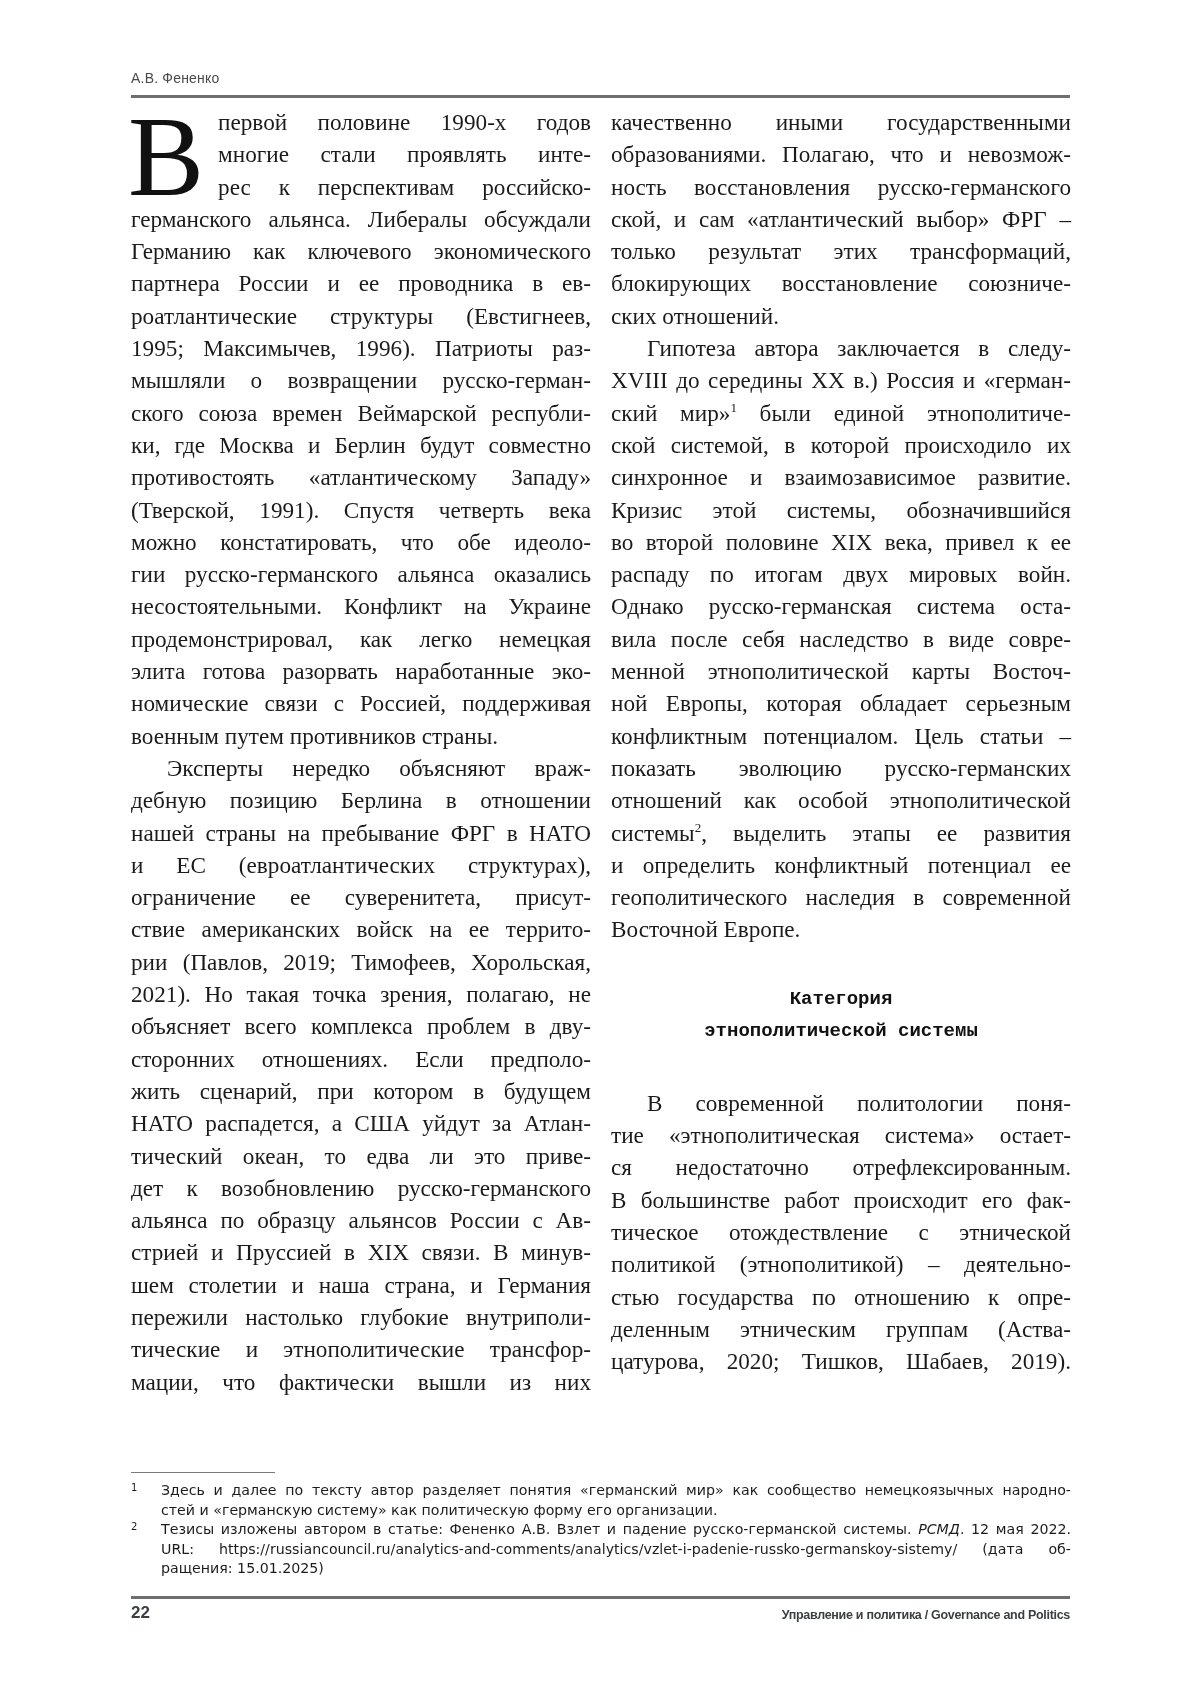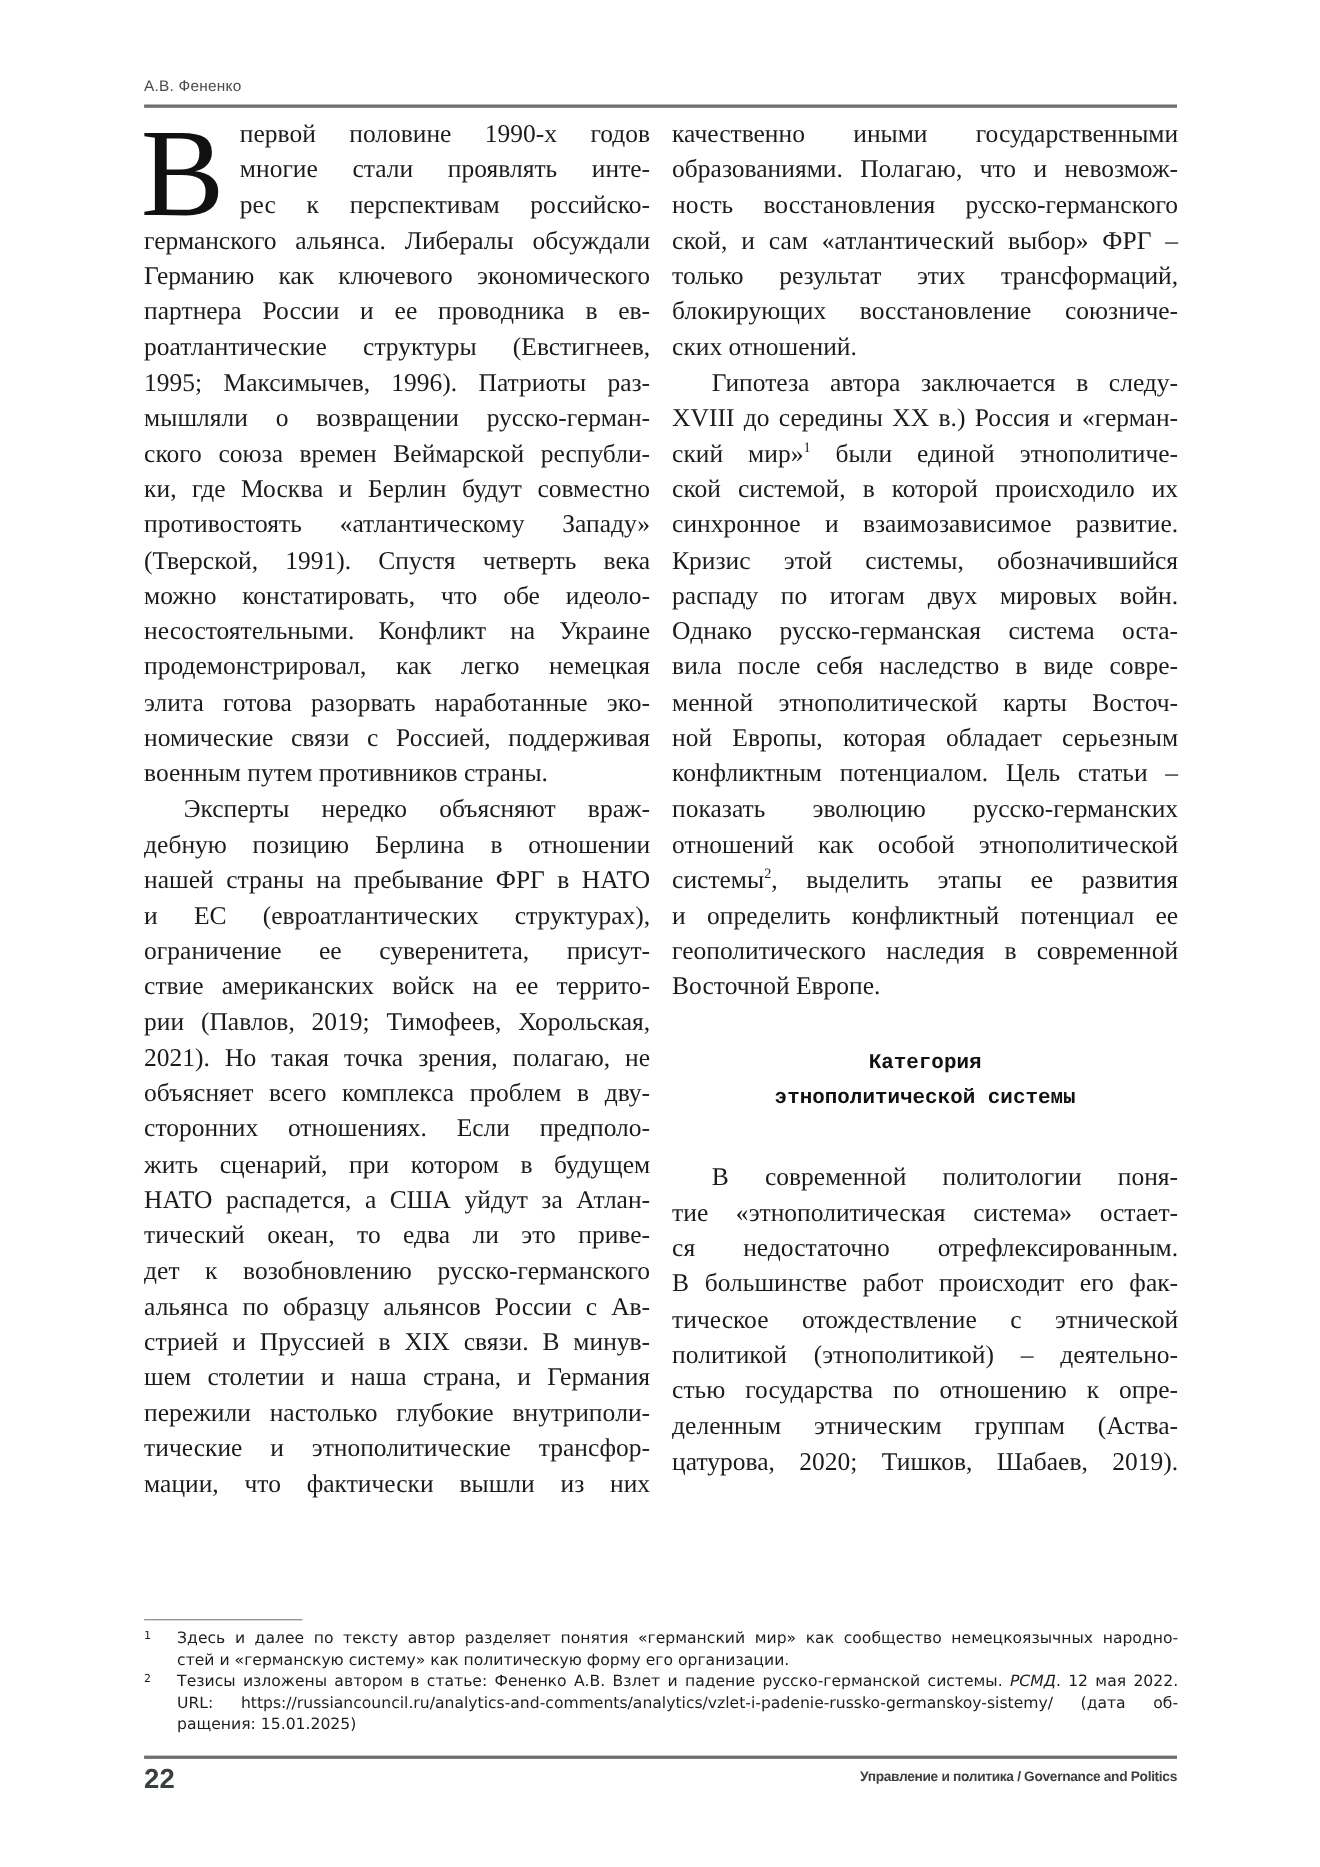--- a/index.html
+++ b/index.html
@@ -34,21 +34,21 @@
     position: absolute; left: 131px; top: 1481px; width: 940px;
     font-family: "DejaVu Sans", sans-serif; font-size: 14.2px; line-height: 19.5px; color: #1c1c1c;
   }
   .fn { position: relative; padding-left: 30px; }
   .fn .num { position: absolute; left: 0; top: -3px; font-size: 10px; }
   .fn .line { text-align-last: justify; }
   .fn .line.last { text-align-last: left; }
   .rule-bottom { position: absolute; left: 131px; top: 1596px; width: 939px; height: 3px; background: #6e6e6e; }
   .page-number {
     position: absolute; left: 131px; top: 1603px;
-    font-family: "Liberation Sans", sans-serif; font-weight: bold; font-size: 25px; color: #3a3f42;
+    font-family: "Liberation Sans", sans-serif; font-weight: bold; font-size: 17px; color: #3a3f42;
   }
   .journal-title {
     position: absolute; right: 130px; top: 1608px;
     font-family: "Liberation Sans", sans-serif; font-weight: bold; font-size: 12.5px; color: #3a3f42;
     letter-spacing: -0.3px;
   }
 </style>
 </head>
 <body>
 
@@ -67,20 +67,21 @@
       <span class="line">Германию как ключевого экономического</span>
       <span class="line">партнера России и ее проводника в ев-</span>
       <span class="line">роатлантические структуры (Евстигнеев,</span>
       <span class="line">1995; Максимычев, 1996). Патриоты раз-</span>
       <span class="line">мышляли о возвращении русско-герман-</span>
       <span class="line">ского союза времен Веймарской республи-</span>
       <span class="line">ки, где Москва и Берлин будут совместно</span>
       <span class="line">противостоять «атлантическому Западу»</span>
       <span class="line">(Тверской, 1991). Спустя четверть века</span>
       <span class="line">можно констатировать, что обе идеоло-</span>
+      <span class="line">гии русско-германского альянса оказались</span>
       <span class="line">несостоятельными. Конфликт на Украине</span>
       <span class="line">продемонстрировал, как легко немецкая</span>
       <span class="line">элита готова разорвать наработанные эко-</span>
       <span class="line">номические связи с Россией, поддерживая</span>
       <span class="line last">военным путем противников страны.</span>
     </p>
     <p>
       <span class="line" style="padding-left:36px">Эксперты нередко объясняют враж-</span>
       <span class="line">дебную позицию Берлина в отношении</span>
       <span class="line">нашей страны на пребывание ФРГ в НАТО</span>
@@ -114,20 +115,21 @@
       <span class="line">блокирующих восстановление союзниче-</span>
       <span class="line last">ских отношений.</span>
     </p>
     <p>
       <span class="line" style="padding-left:36px">Гипотеза автора заключается в следу-</span>
       <span class="line">XVIII до середины XX в.) Россия и «герман-</span>
       <span class="line"><span>ский мир»</span><sup>1</sup><span> были единой этнополити­че-</span></span>
       <span class="line">ской системой, в которой происходило их</span>
       <span class="line">синхронное и взаимозависимое развитие.</span>
       <span class="line">Кризис этой системы, обозначившийся</span>
+      <span class="line">во второй половине XIX века, привел к ее</span>
       <span class="line">распаду по итогам двух мировых войн.</span>
       <span class="line">Однако русско-германская система оста-</span>
       <span class="line">вила после себя наследство в виде совре-</span>
       <span class="line">менной этнополитической карты Восточ-</span>
       <span class="line">ной Европы, которая обладает серьезным</span>
       <span class="line">конфликтным потенциалом. Цель статьи –</span>
       <span class="line">показать эволюцию русско-германских</span>
       <span class="line">отношений как особой этнополитической</span>
       <span class="line"><span>системы</span><sup>2</sup><span>, выделить этапы ее развития</span></span>
       <span class="line">и определить конфликтный потенциал ее</span>

